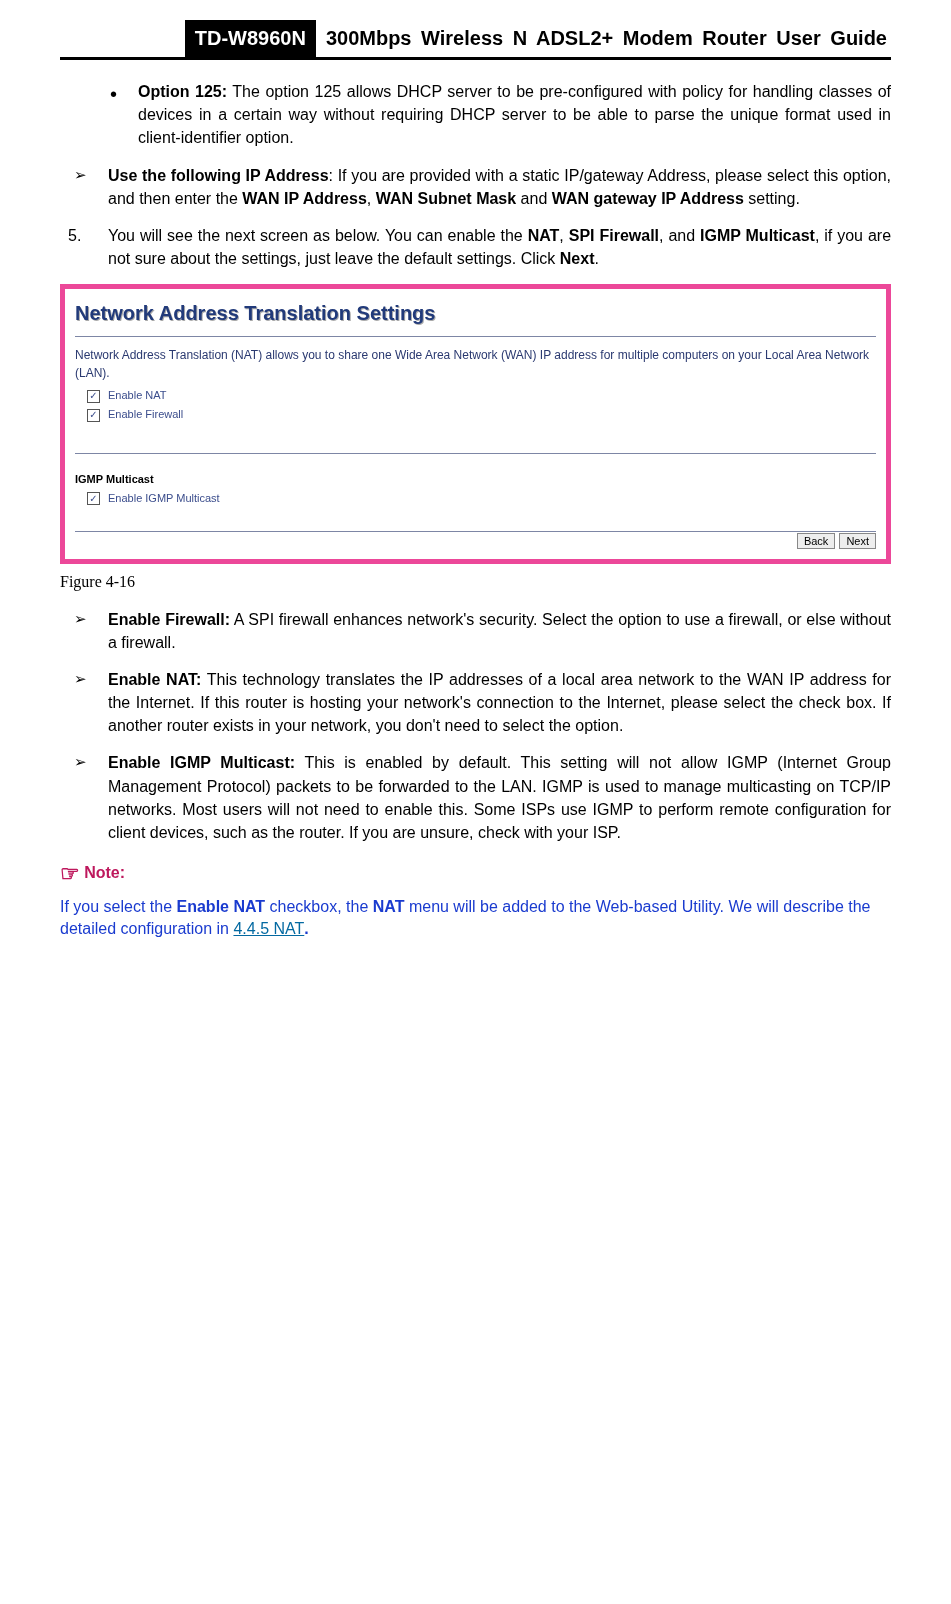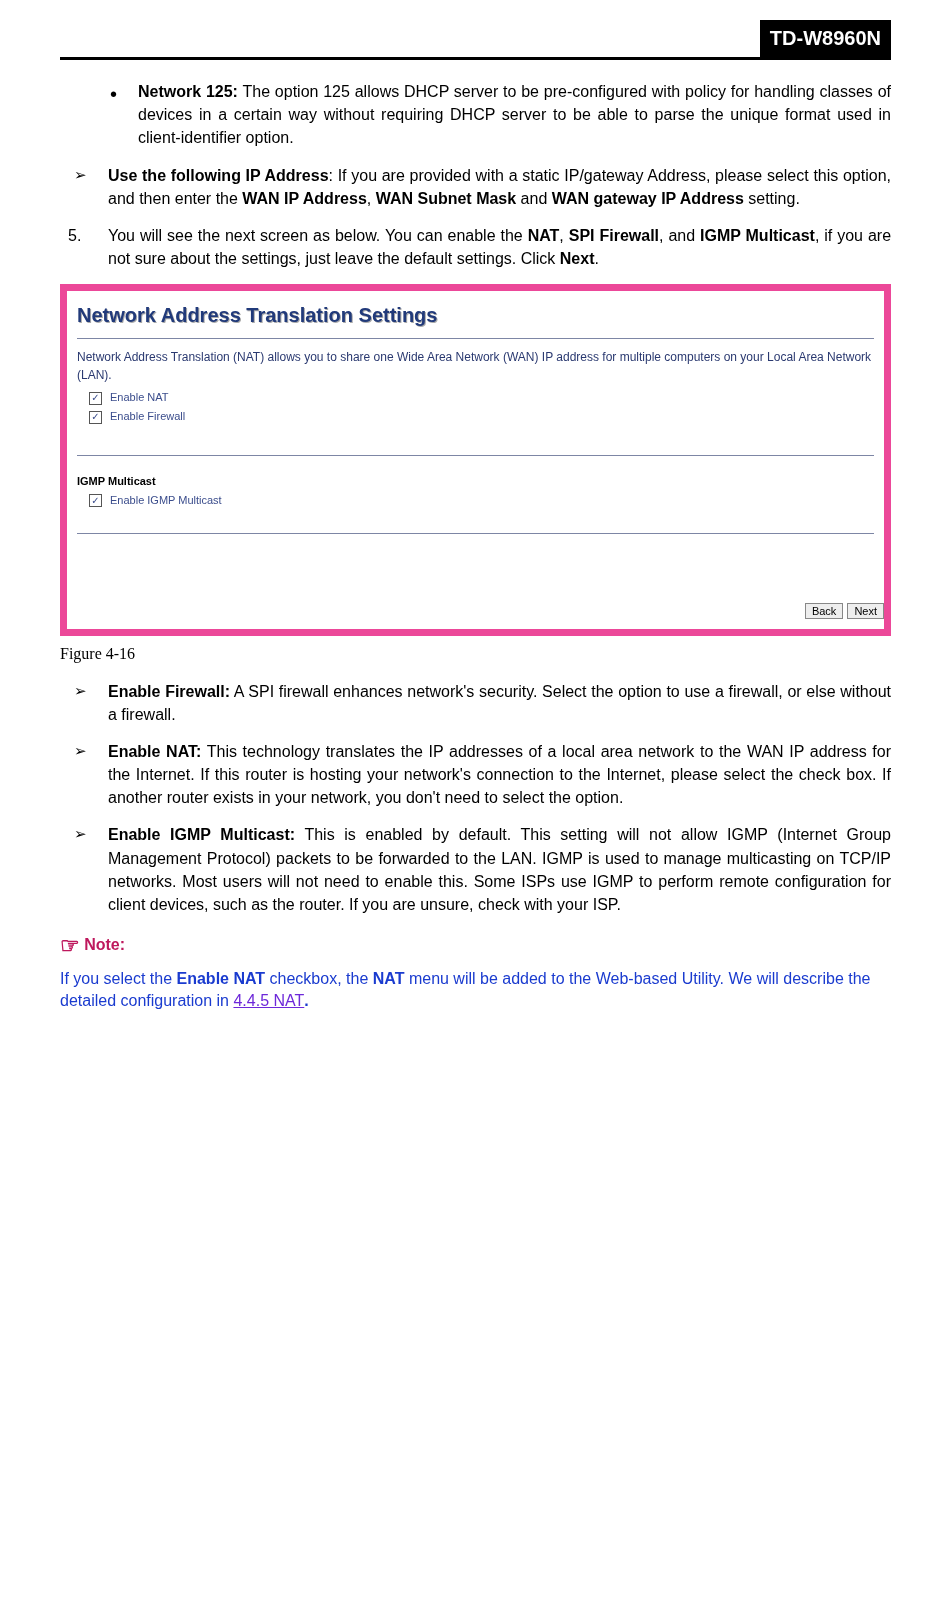--- a/index.html
+++ b/index.html
@@ -72,25 +72,25 @@
     position: relative;
     padding-left: 48px;
     margin-bottom: 14px;
   }
   .numbered-item .num {
     position: absolute;
     left: 8px;
     top: 0;
   }
   .figure-box {
-    border: 7px solid #ec4899;
+    border: 5px solid #ec4899;
     margin: 10px 0 6px 0;
     padding: 10px 10px 10px 10px;
     position: relative;
-    height: 352px;
+    height: 280px;
     box-sizing: border-box;
     font-size: 11px;
   }
   .figure-title {
     font-size: 20px;
     font-weight: bold;
     color: #213a7a;
     text-shadow: 1px 1px 0 #aaa;
     margin-bottom: 8px;
   }
@@ -124,21 +124,21 @@
     background:#fff;
   }
   .igmp-label {
     font-weight: bold;
     font-size: 11px;
     color: #000;
     margin-top: 18px;
   }
   .figure-buttons {
     position: absolute;
-    right: 0;
+    right: 10px;
     bottom: 10px;
     display: flex;
     gap: 4px;
   }
   .figure-buttons button {
     font-size: 11px;
     padding: 1px 6px;
     border: 1px solid #888;
     background: #eee;
   }
@@ -156,40 +156,41 @@
   .note-pointer {
     font-size: 22px;
     vertical-align: middle;
   }
   .note-text {
     color: #1a3bcf;
     line-height:1.35;
   }
   .note-link {
     text-decoration: underline;
-    color: #6d28d9;
+    color: #0369a1;
   }
   .page-number {
     text-align: center;
     margin-top: 340px;
     font-size: 15px;
   }
   b { font-weight: bold; }
 </style>
 </head>
 <body>
 
 <div class="page">
 
   <div class="header">
     <span class="model-box">TD-W8960N</span>
+    <span class="header-title">300Mbps Wireless N ADSL2+ Modem Router User Guide</span>
   </div>
 
   <div class="bullet-indent1 body-text">
-    <b>Network 125:</b><span> The option 125 allows DHCP server to be pre-configured with policy for handling classes of devices in a certain way without requiring DHCP server to be able to parse the unique format used in client-identifier option.</span>
+    <b>Option 125:</b><span> The option 125 allows DHCP server to be pre-configured with policy for handling classes of devices in a certain way without requiring DHCP server to be able to parse the unique format used in client-identifier option.</span>
   </div>
 
   <div class="chevron-item body-text">
     <b>Use the following IP Address</b><span>: If you are provided with a static IP/gateway Address, please select this option, and then enter the </span><b>WAN IP Address</b><span>, </span><b>WAN Subnet Mask</b><span> and </span><b>WAN gateway IP Address</b><span> setting.</span>
   </div>
 
   <div class="numbered-item body-text">
     <span class="num">5.</span>
     <span>You will see the next screen as below. You can enable the </span><b>NAT</b><span>, </span><b>SPI Firewall</b><span>, and </span><b>IGMP Multicast</b><span>, if you are not sure about the settings, just leave the default settings. Click </span><b>Next</b><span>.</span>
   </div>

